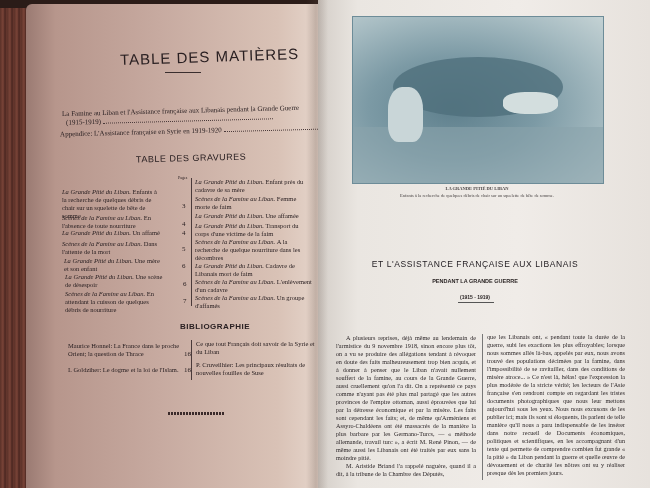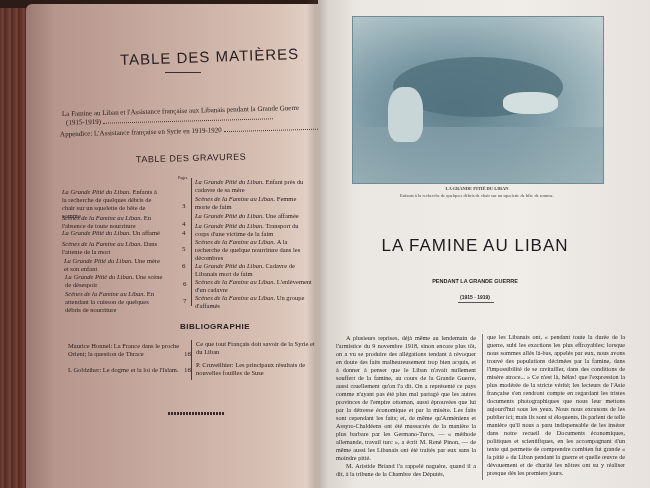--- a/index.html
+++ b/index.html
@@ -112,21 +112,21 @@
 
   <div class="photo">
     <div class="ground"></div>
     <div class="bush"></div>
     <div class="fig1"></div>
     <div class="fig2"></div>
   </div>
   <div class="caption" style="top:186px;font-weight:bold;">LA GRANDE PITIÉ DU LIBAN</div>
   <div class="caption" style="top:193px;">Enfants à la recherche de quelques débris de chair sur un squelette de bête de somme.</div>
 
-  <div class="main-title">LA FAMINE AU LIBAN</div>
+  <div class="sub-title">ET L'ASSISTANCE FRANÇAISE AUX LIBANAIS</div>
   <div class="sub-small" style="top:278px;">PENDANT LA GRANDE GUERRE</div>
   <div class="sub-small" style="top:294px;font-size:5px;">(1915 - 1919)</div>
   <div class="hr-short"></div>
 
   <div class="col" style="left:336px;top:334px;width:140px;">
     <p>A plusieurs reprises, déjà même au lendemain de l'armistice du 9 novembre 1918, sinon encore plus tôt, on a vu se produire des allégations tendant à révoquer en doute des faits malheureusement trop bien acquis, et à donner à penser que le Liban n'avait nullement souffert de la famine, au cours de la Grande Guerre, aussi cruellement qu'on l'a dit. On a représenté ce pays comme n'ayant pas été plus mal partagé que les autres provinces de l'empire ottoman, aussi éprouvées que lui par la détresse économique et par la misère. Les faits sont cependant les faits; et, de même qu'Arméniens et Assyro-Chaldéens ont été massacrés de la manière la plus barbare par les Germano-Turcs, — « méthode allemande, travail turc », a écrit M. René Pinon, — de même aussi les Libanais ont été traités par eux sans la moindre pitié.</p>
     <p>M. Aristide Briand l'a rappelé naguère, quand il a dit, à la tribune de la Chambre des Députés,</p>
   </div>
   <div class="vrule" style="left:482px;top:334px;height:146px;background:#777;"></div>
   <div class="col" style="left:487px;top:333px;width:138px;">

